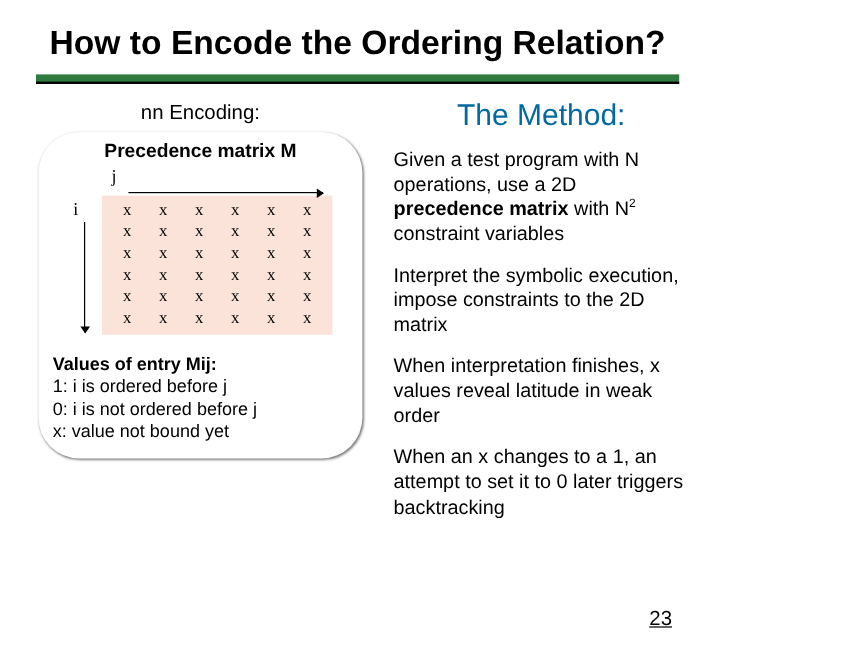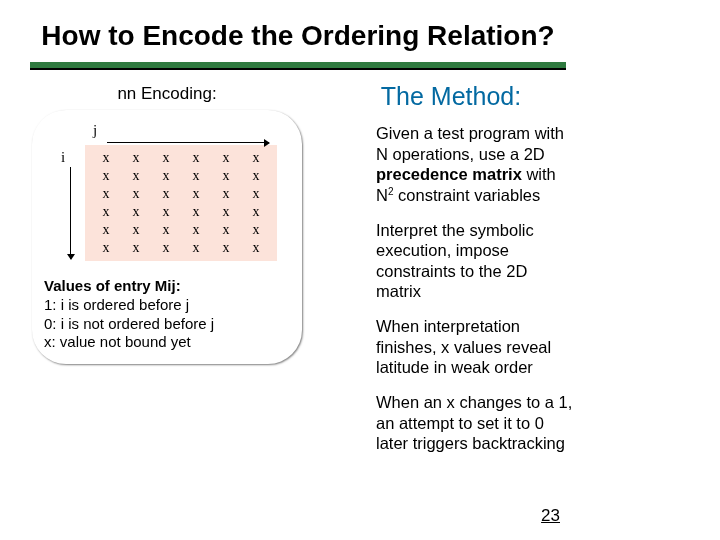--- a/index.html
+++ b/index.html
@@ -153,21 +153,20 @@
   .method-heading {
     font-size: 25px;
     color: #0369a1;
     text-align: center;
     margin-bottom: 12px;
   }
   .right-par {
     font-size: 16.5px;
     margin-bottom: 14px;
     line-height: 1.25;
-    margin-left: 48px;
   }
   .sup { vertical-align: super; font-size: 10px; }
   .page-num {
     position: absolute;
     right: 36px;
     bottom: 14px;
     font-size: 17px;
     text-decoration: underline;
   }
 </style>
@@ -178,20 +177,21 @@
 
   <div class="title">How to Encode the Ordering Relation?</div>
   <div class="title-underline"></div>
 
   <div class="content">
 
     <div class="left-col">
       <div class="encoding-label">nn Encoding:</div>
 
       <div class="bubble">
+        <div class="sub-header">Precedence matrix M</div>
 
         <div class="matrix-wrap">
           <div class="j-label">j</div>
           <div class="j-arrow-line">
             <div class="h-arrow"></div>
           </div>
           <div class="matrix-row">
             <div class="i-col">
               <div class="i-label">i</div>
               <div class="v-arrow"></div>

